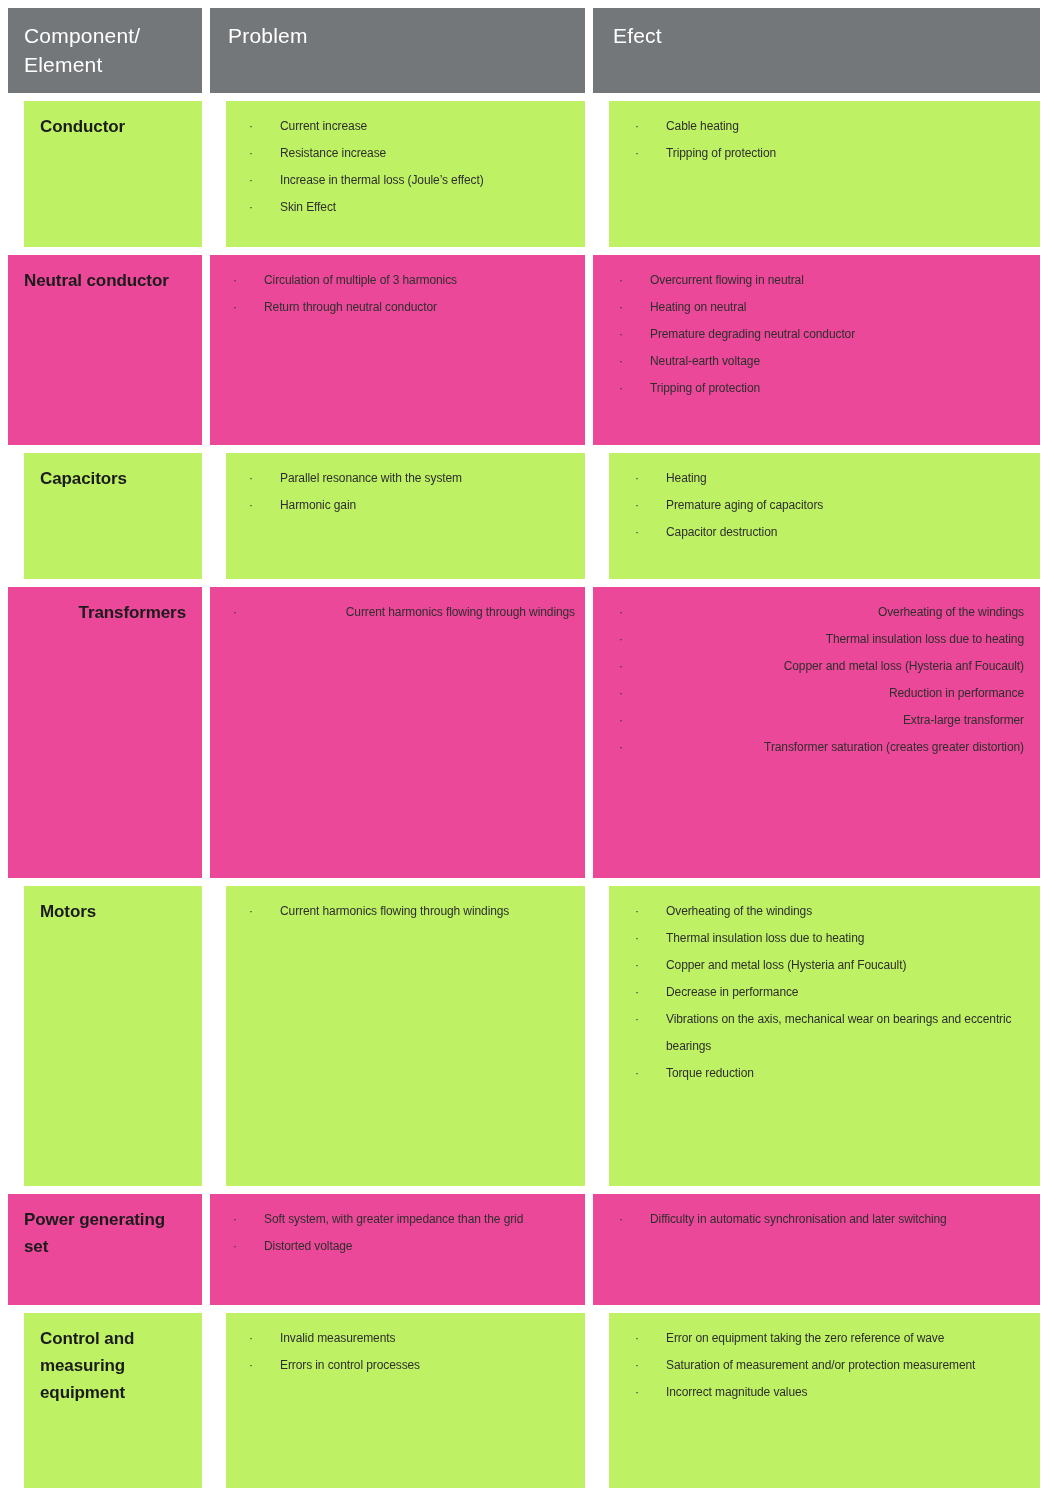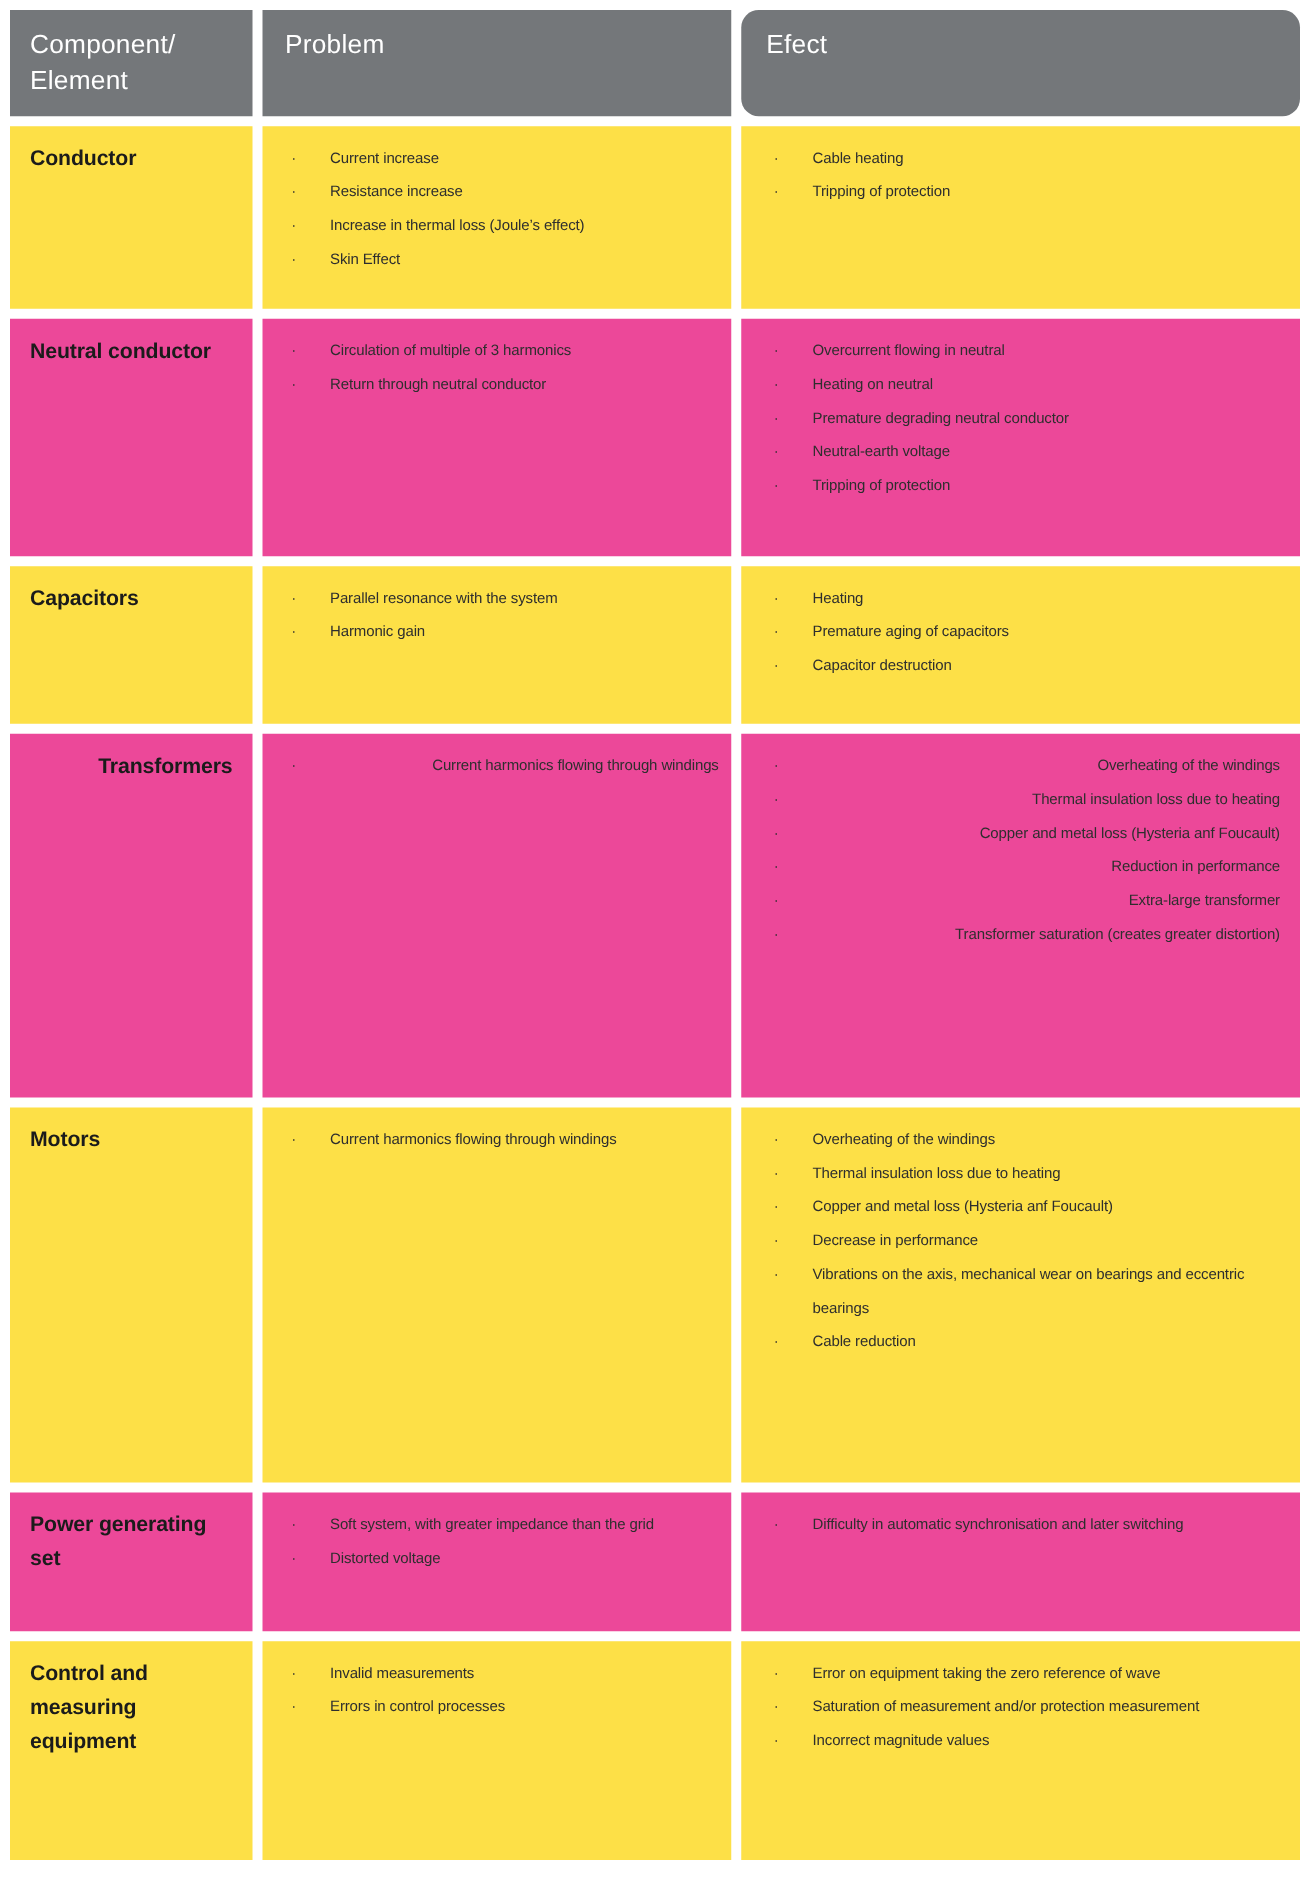--- a/index.html
+++ b/index.html
@@ -29,23 +29,23 @@
     background: #74777a;
     color: #ffffff;
     font-size: 21px;
     line-height: 29px;
     font-weight: 400;
     min-height: 85px;
     padding: 13px 16px 10px 16px;
     letter-spacing: 0.2px;
   }
   .hcell.c2 { padding-left: 18px; }
-  .hcell.c3 { padding-left: 20px; border-radius: 14px; }
+  .hcell.c3 { padding-left: 20px; }
   
-  .bg-gray     { background: #fde047; }
+  .bg-gray     { background: #bef264; margin-left: 16px; }
   .bg-lavender { background: #ec4899; }
   .col1 {
     font-size: 17px;
     line-height: 27px;
     font-weight: 700;
     color: #1b1b1b;
     padding: 12px 16px 8px 16px;
     letter-spacing: -0.1px;
   }
   .col2, .col3 {
@@ -162,21 +162,21 @@
       <li>Current harmonics flowing through windings</li>
     </ul>
   </div>
   <div class="cell col3 bg-gray row-4">
     <ul class="list">
       <li>Overheating of the windings</li>
       <li>Thermal insulation loss due to heating</li>
       <li>Copper and metal loss (Hysteria anf Foucault)</li>
       <li>Decrease in performance</li>
       <li>Vibrations on the axis, mechanical wear on bearings and eccentric bearings</li>
-      <li>Cable reduction</li>
+      <li>Torque reduction</li>
     </ul>
   </div>
 
   <div class="cell col1 bg-lavender row-5">Power generating set</div>
   <div class="cell col2 bg-lavender row-5">
     <ul class="list">
       <li>Soft system, with greater impedance than the grid</li>
       <li>Distorted voltage</li>
     </ul>
   </div>

